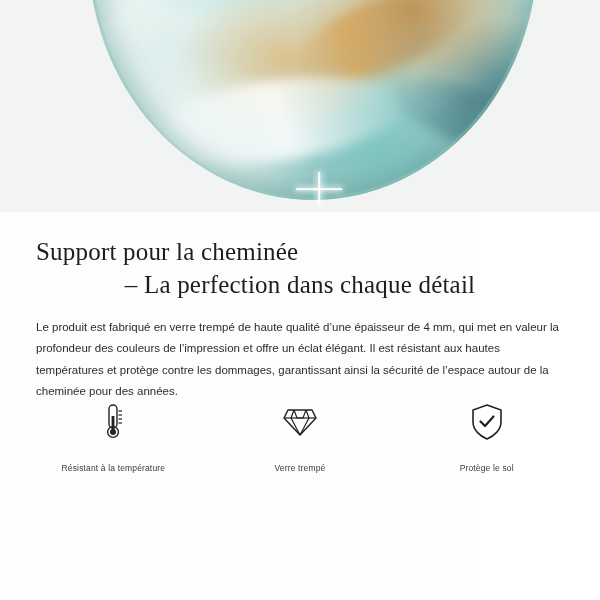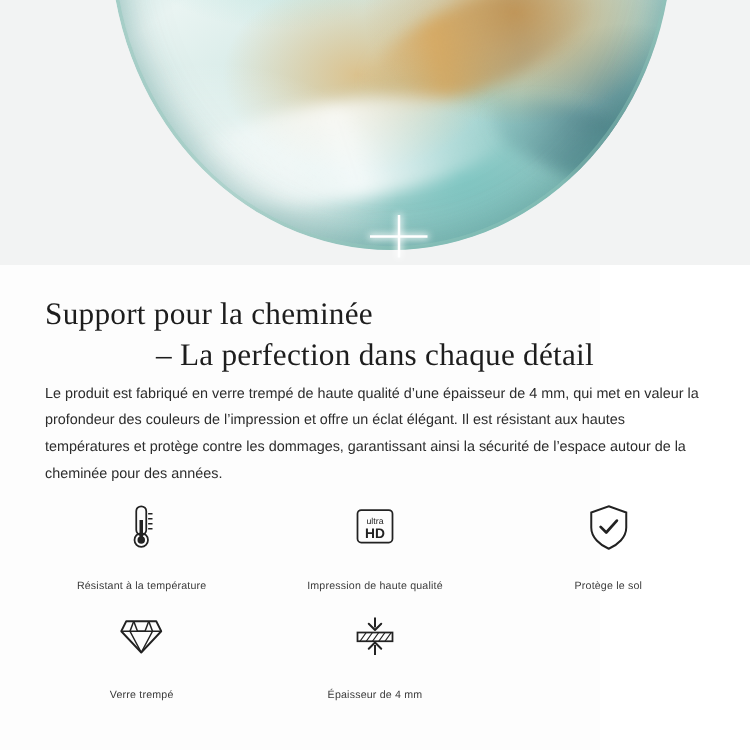--- a/index.html
+++ b/index.html
@@ -103,21 +103,21 @@
   h1.headline {
     font-family: "Liberation Serif", serif;
     font-weight: 400;
     font-size: 25px;
     line-height: 1.30;
     color: #1d1d1d;
     letter-spacing: 0.2px;
   }
   h1.headline .line2 { display: block; text-align: center; }
   p.body {
-    margin-top: 4px;
+    margin-top: 16px;
     font-size: 11.5px;
     line-height: 1.85;
     color: #2c2c2c;
     max-width: 528px;
   }
 
   
   .features {
     position: absolute;
     top: 400px; left: 0;
@@ -183,63 +183,40 @@
           <rect x="15.6" y="14" width="2.8" height="14" fill="#222"></rect>
           <line x1="22.5" y1="9" x2="26" y2="9" stroke="#222" stroke-width="1.2"></line>
           <line x1="22.5" y1="13" x2="26" y2="13" stroke="#222" stroke-width="1.2"></line>
           <line x1="22.5" y1="17" x2="26" y2="17" stroke="#222" stroke-width="1.2"></line>
           <line x1="22.5" y1="21" x2="26" y2="21" stroke="#222" stroke-width="1.2"></line>
         </svg>
       </span>
       <span class="caption">Résistant à la température</span>
     </div>
 
-    <div class="feature">
-      <span class="glyph">
-        <svg width="40" height="36" viewBox="0 0 40 36">
-          <rect x="6" y="4" width="28" height="26" rx="3" fill="none" stroke="#222" stroke-width="1.4"></rect>
-          <text x="20" y="15.5" font-family="Liberation Sans, sans-serif" font-size="7" fill="#222" text-anchor="middle">ultra</text>
-          <text x="20" y="26" font-family="Liberation Sans, sans-serif" font-size="11" font-weight="bold" fill="#222" text-anchor="middle">HD</text>
-        </svg>
-      </span>
-      <span class="caption">Impression de haute qualité</span>
-    </div>
-
-    <div class="feature">
-      <span class="glyph">
-        <svg width="36" height="40" viewBox="0 0 36 40">
-          <path d="M18 3 L32 8 V20 C32 28 25 34 18 37 C11 34 4 28 4 20 V8 Z" fill="none" stroke="#222" stroke-width="1.6"></path>
-          <path d="M11.5 19.5 L16 24 L24.5 14.5" fill="none" stroke="#222" stroke-width="2.2" stroke-linecap="round" stroke-linejoin="round"></path>
-        </svg>
-      </span>
-      <span class="caption">Protège le sol</span>
-    </div>
 
     <div class="feature">
       <span class="glyph">
         <svg width="40" height="34" viewBox="0 0 40 34">
           <path d="M8 5 H32 L36 13 L20 30 L4 13 Z" fill="none" stroke="#222" stroke-width="1.5" stroke-linejoin="round"></path>
           <path d="M4 13 H36" stroke="#222" stroke-width="1.2"></path>
           <path d="M14 5 L11 13 L20 30" fill="none" stroke="#222" stroke-width="1.2"></path>
           <path d="M26 5 L29 13 L20 30" fill="none" stroke="#222" stroke-width="1.2"></path>
           <path d="M14 5 L17 13 H23 L26 5" fill="none" stroke="#222" stroke-width="1.2"></path>
         </svg>
       </span>
       <span class="caption">Verre trempé</span>
     </div>
 
-
     <div class="feature">
       <span class="glyph">
-        <svg width="44" height="36" viewBox="0 0 44 36">
-          <path d="M22 3 V11" stroke="#222" stroke-width="1.6"></path>
-          <path d="M17 8 L22 13 L27 8" fill="none" stroke="#222" stroke-width="1.6" stroke-linecap="round" stroke-linejoin="round"></path>
-          <rect x="8" y="15" width="28" height="7" fill="none" stroke="#222" stroke-width="1.4"></rect>
-          <path d="M10 22 L15 15 M15 22 L20 15 M20 22 L25 15 M25 22 L30 15 M30 22 L35 15" stroke="#222" stroke-width="1"></path>
-          <path d="M22 33 V25" stroke="#222" stroke-width="1.6"></path>
-          <path d="M17 28 L22 23 L27 28" fill="none" stroke="#222" stroke-width="1.6" stroke-linecap="round" stroke-linejoin="round"></path>
+        <svg width="36" height="40" viewBox="0 0 36 40">
+          <path d="M18 3 L32 8 V20 C32 28 25 34 18 37 C11 34 4 28 4 20 V8 Z" fill="none" stroke="#222" stroke-width="1.6"></path>
+          <path d="M11.5 19.5 L16 24 L24.5 14.5" fill="none" stroke="#222" stroke-width="2.2" stroke-linecap="round" stroke-linejoin="round"></path>
         </svg>
       </span>
-      <span class="caption">Épaisseur de 4 mm</span>
-    </div>
+      <span class="caption">Protège le sol</span>
+    </div>
+
+
 
   </div>
 </div>
 
 </body></html>

